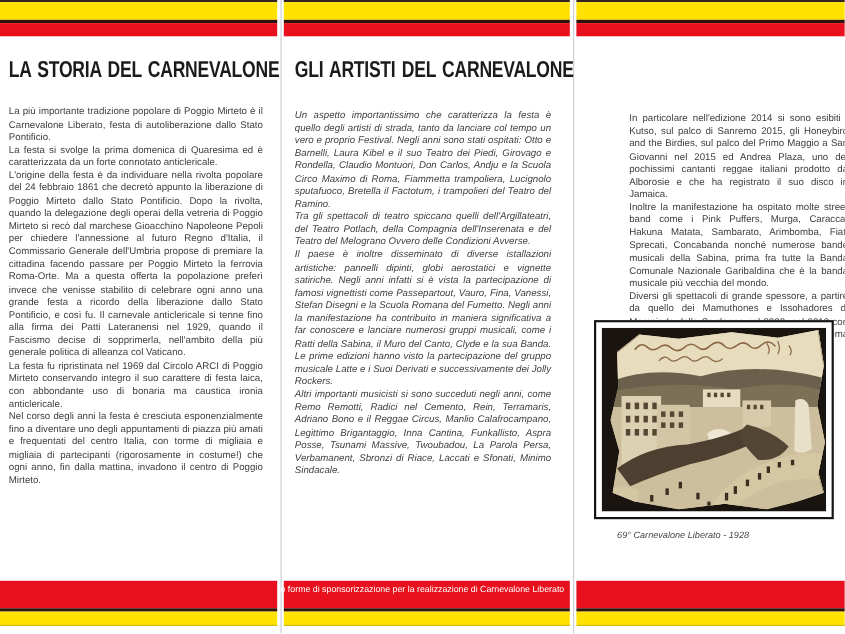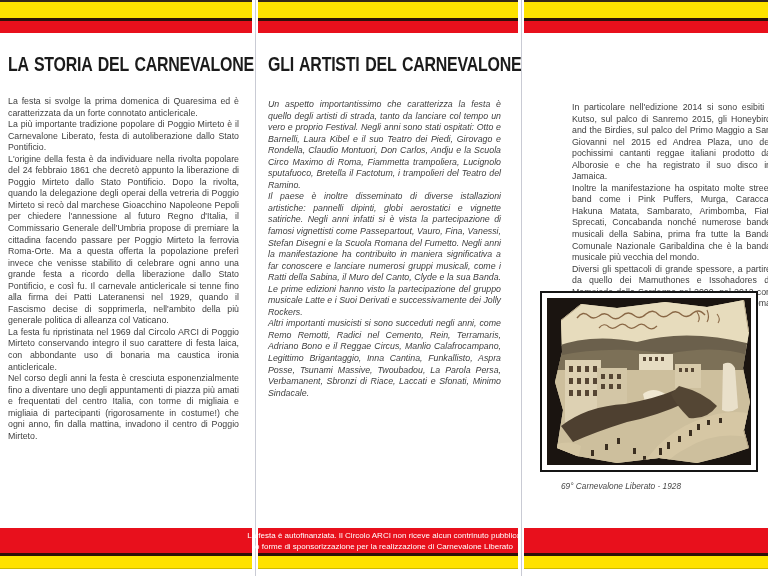--- a/index.html
+++ b/index.html
@@ -86,29 +86,30 @@
 <div class="abs stripe-gap gap-a2"></div>
 <div class="abs stripe-gap gap-b2"></div>
 
 <div class="abs divider div-1"></div>
 <div class="abs divider div-2"></div>
 
 <div class="abs col-heading head-1">LA STORIA DEL CARNEVALONE</div>
 <div class="abs col-heading head-2">GLI ARTISTI DEL CARNEVALONE</div>
 
 <div class="abs textcol col-1">
+  <p>La più importante tradizione popolare di Poggio Mirteto è il Carnevalone Liberato, festa di autoliberazione dallo Stato Pontificio.</p>
   <p>La festa si svolge la prima domenica di Quaresima ed è caratterizzata da un forte connotato anticlericale.</p>
-  <p>La più importante tradizione popolare di Poggio Mirteto è il Carnevalone Liberato, festa di autoliberazione dallo Stato Pontificio.</p>
   <p>L'origine della festa è da individuare nella rivolta popolare del 24 febbraio 1861 che decretò appunto la liberazione di Poggio Mirteto dallo Stato Pontificio. Dopo la rivolta, quando la delegazione degli operai della vetreria di Poggio Mirteto si recò dal marchese Gioacchino Napoleone Pepoli per chiedere l'annessione al futuro Regno d'Italia, il Commissario Generale dell'Umbria propose di premiare la cittadina facendo passare per Poggio Mirteto la ferrovia Roma-Orte. Ma a questa offerta la popolazione preferì invece che venisse stabilito di celebrare ogni anno una grande festa a ricordo della liberazione dallo Stato Pontificio, e così fu. Il carnevale anticlericale si tenne fino alla firma dei Patti Lateranensi nel 1929, quando il Fascismo decise di sopprimerla, nell'ambito della più generale politica di alleanza col Vaticano.</p>
   <p>La festa fu ripristinata nel 1969 dal Circolo ARCI di Poggio Mirteto conservando integro il suo carattere di festa laica, con abbondante uso di bonaria ma caustica ironia anticlericale.</p>
   <p>Nel corso degli anni la festa è cresciuta esponenzialmente fino a diventare uno degli appuntamenti di piazza più amati e frequentati del centro Italia, con torme di migliaia e migliaia di partecipanti (rigorosamente in costume!) che ogni anno, fin dalla mattina, invadono il centro di Poggio Mirteto.</p>
 </div>
 
 <div class="abs textcol col-2">
   <p>Un aspetto importantissimo che caratterizza la festa è quello degli artisti di strada, tanto da lanciare col tempo un vero e proprio Festival. Negli anni sono stati ospitati: Otto e Barnelli, Laura Kibel e il suo Teatro dei Piedi, Girovago e Rondella, Claudio Montuori, Don Carlos, Andju e la Scuola Circo Maximo di Roma, Fiammetta trampoliera, Lucignolo sputafuoco, Bretella il Factotum, i trampolieri del Teatro del Ramino.</p>
+  <p>Tra gli spettacoli di teatro spiccano quelli dell'Argillateatri, del Teatro Potlach, della Compagnia dell'Inserenata e del Teatro del Melograno Ovvero delle Condizioni Avverse.</p>
   <p>Il paese è inoltre disseminato di diverse istallazioni artistiche: pannelli dipinti, globi aerostatici e vignette satiriche. Negli anni infatti si è vista la partecipazione di famosi vignettisti come Passepartout, Vauro, Fina, Vanessi, Stefan Disegni e la Scuola Romana del Fumetto. Negli anni la manifestazione ha contribuito in maniera significativa a far conoscere e lanciare numerosi gruppi musicali, come i Ratti della Sabina, il Muro del Canto, Clyde e la sua Banda. Le prime edizioni hanno visto la partecipazione del gruppo musicale Latte e i Suoi Derivati e successivamente dei Jolly Rockers.</p>
   <p>Altri importanti musicisti si sono succeduti negli anni, come Remo Remotti, Radici nel Cemento, Rein, Terramaris, Adriano Bono e il Reggae Circus, Manlio Calafrocampano, Legittimo Brigantaggio, Inna Cantina, Funkallisto, Aspra Posse, Tsunami Massive, Twoubadou, La Parola Persa, Verbamanent, Sbronzi di Riace, Laccati e Sfonati, Minimo Sindacale.</p>
 </div>
 
 <div class="abs textcol col-3">
   <p>In particolare nell'edizione 2014 si sono esibiti i Kutso, sul palco di Sanremo 2015, gli Honeybird and the Birdies, sul palco del Primo Maggio a San Giovanni nel 2015 ed Andrea Plaza, uno dei pochissimi cantanti reggae italiani prodotto da Alborosie e che ha registrato il suo disco in Jamaica.</p>
   <p>Inoltre la manifestazione ha ospitato molte street band come i Pink Puffers, Murga, Caracca, Hakuna Matata, Sambarato, Arimbomba, Fiati Sprecati, Concabanda nonché numerose bande musicali della Sabina, prima fra tutte la Banda Comunale Nazionale Garibaldina che è la banda musicale più vecchia del mondo.</p>
   <p>Diversi gli spettacoli di grande spessore, a partire da quello dei Mamuthones e Issohadores di Mamoiada dalla Sardegna nel 2000, nel 2012 con la City of Rome Pipe Band e i Mariachi Roma Titlàn nel 2013.</p>
 </div>
 
@@ -193,15 +194,14 @@
 
       <path d="M0,150 Q20,140 34,148 L30,167 L0,167 Z" fill="#d4c6a3"></path>
 
       <path d="M14,22 L34,6 M197,2 L202,34 M197,132 L202,150" stroke="#a8987a" stroke-width="1.5" fill="none"></path>
     </g>
   </svg>
 </div>
 <div class="abs photo-caption">69° Carnevalone Liberato - 1928</div>
 
 <div class="abs footer-note">
-  <div>La festa è autofinanziata. Il Circolo ARCI non riceve alcun contrinuto pubblico</div>
   <div>o forme di sponsorizzazione per la realizzazione di Carnevalone Liberato</div>
 </div>
 
 </body></html>

